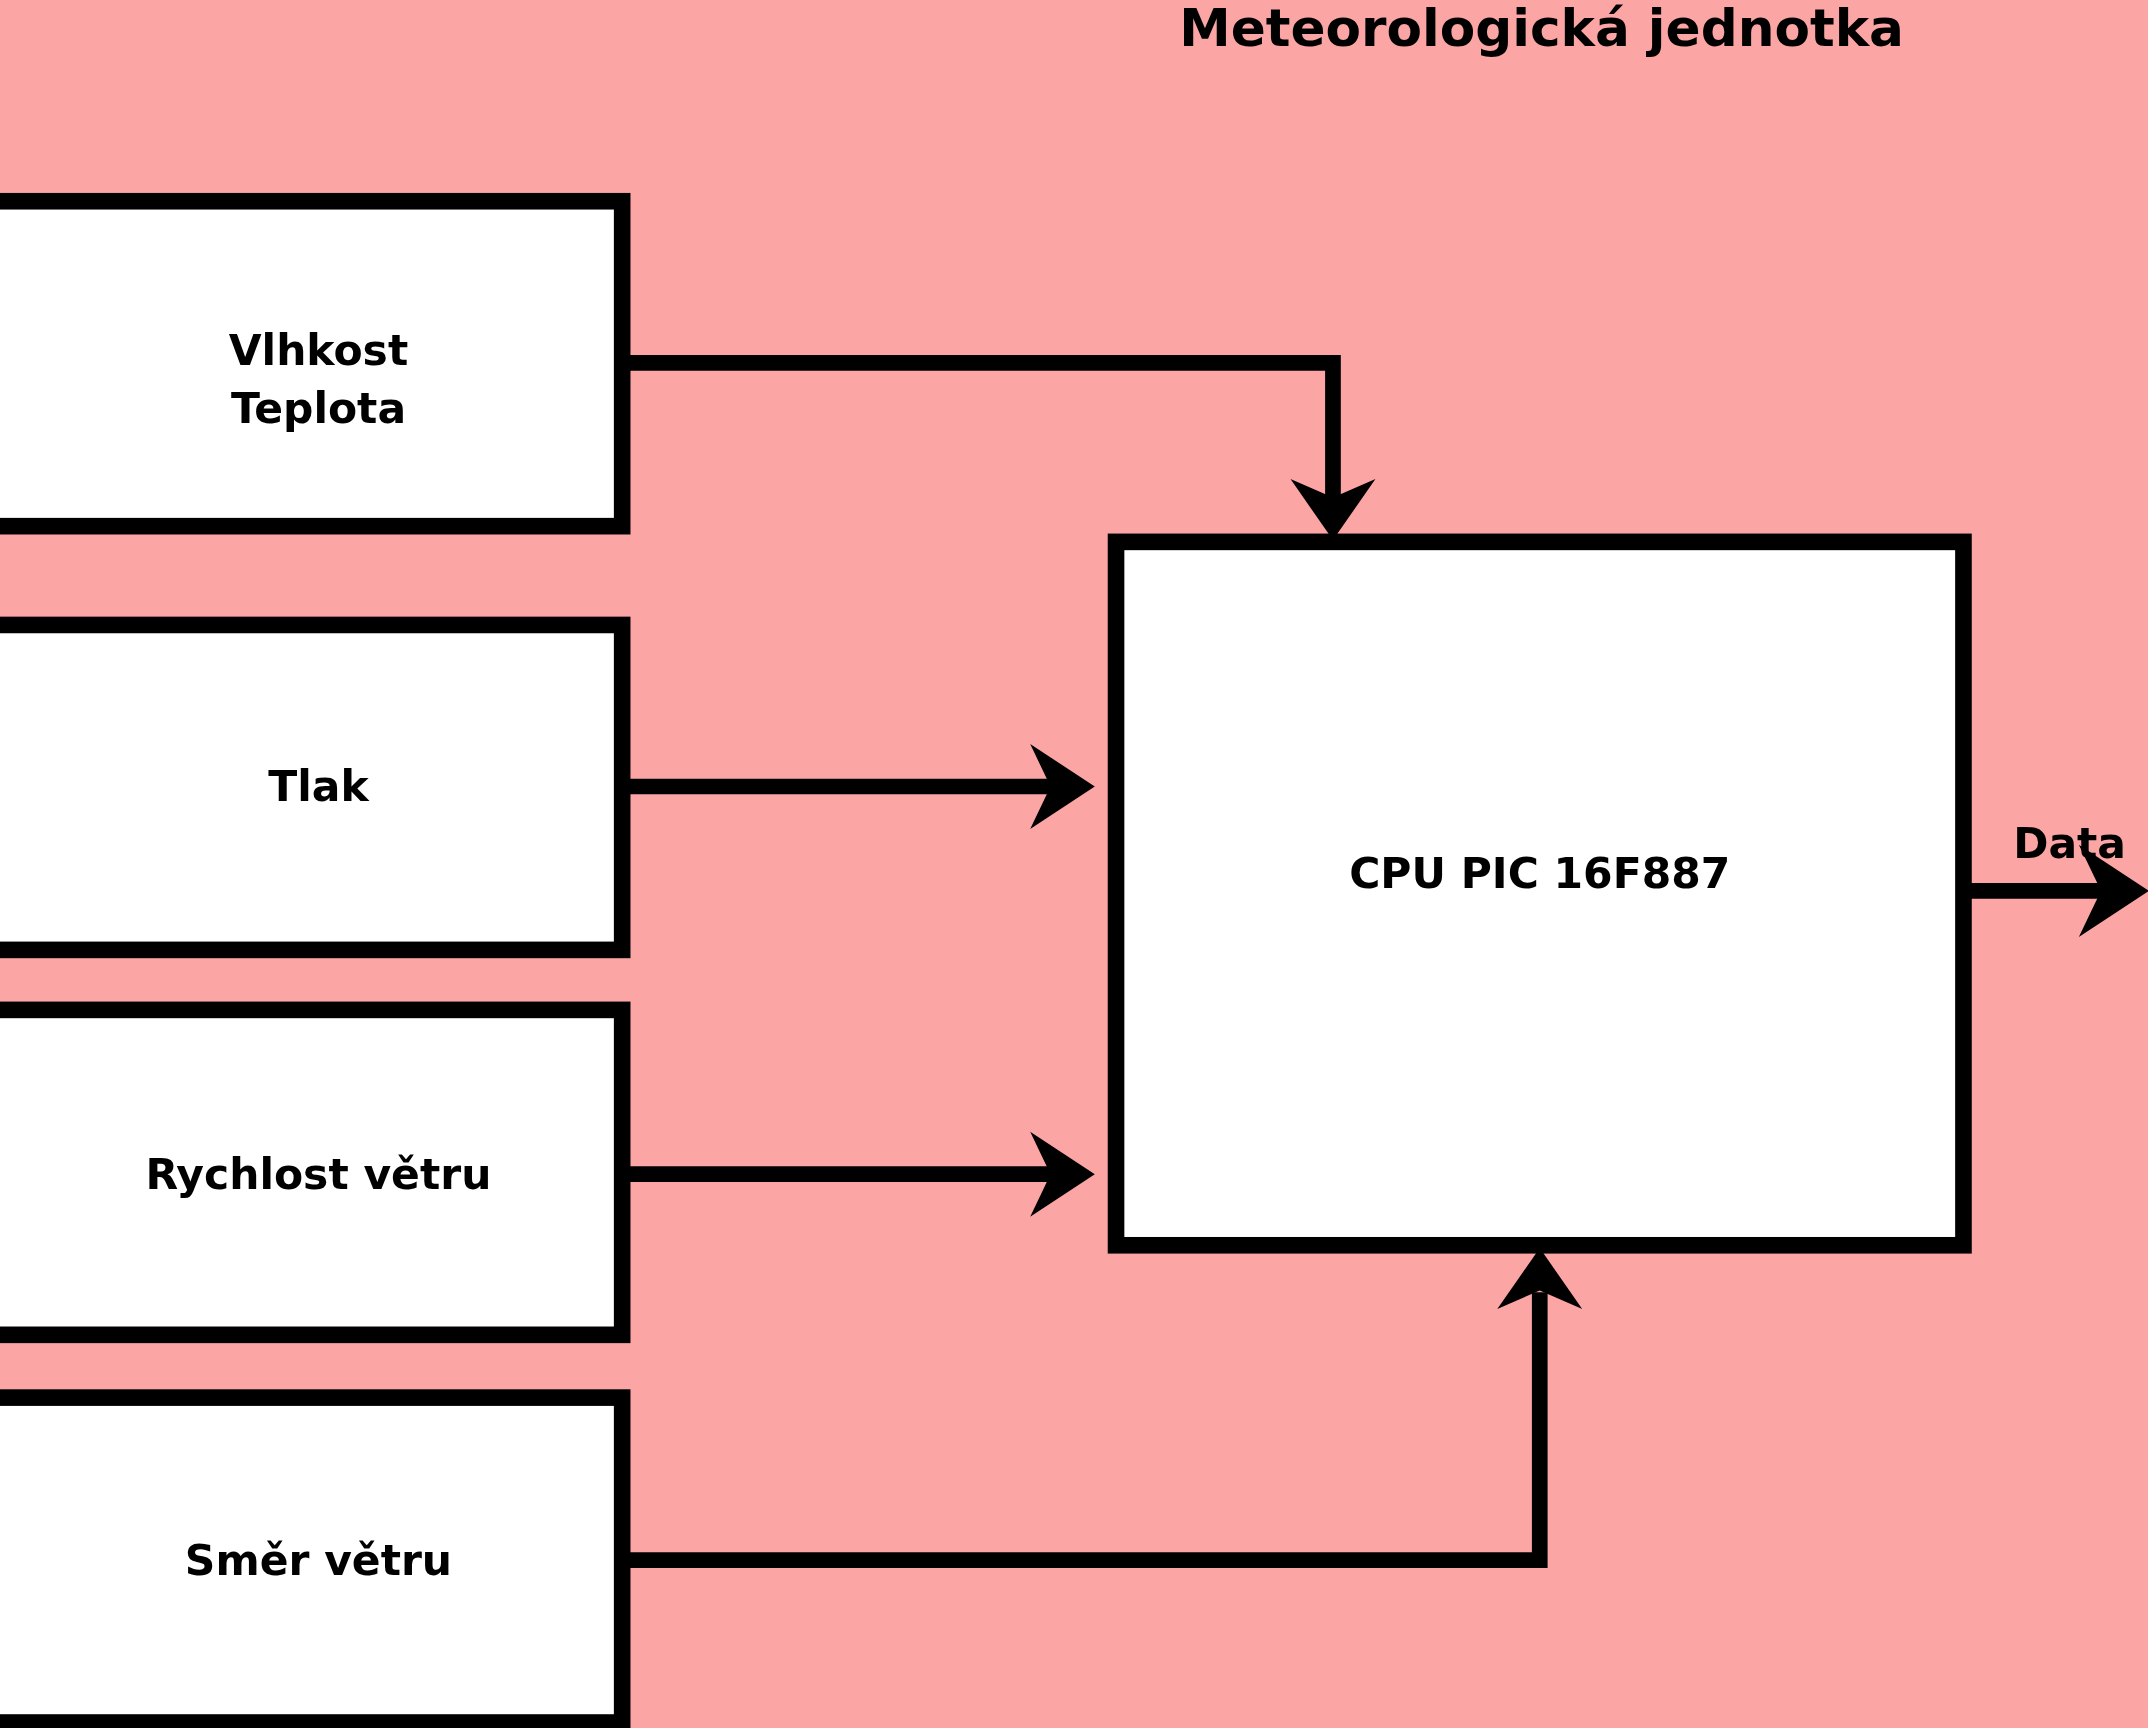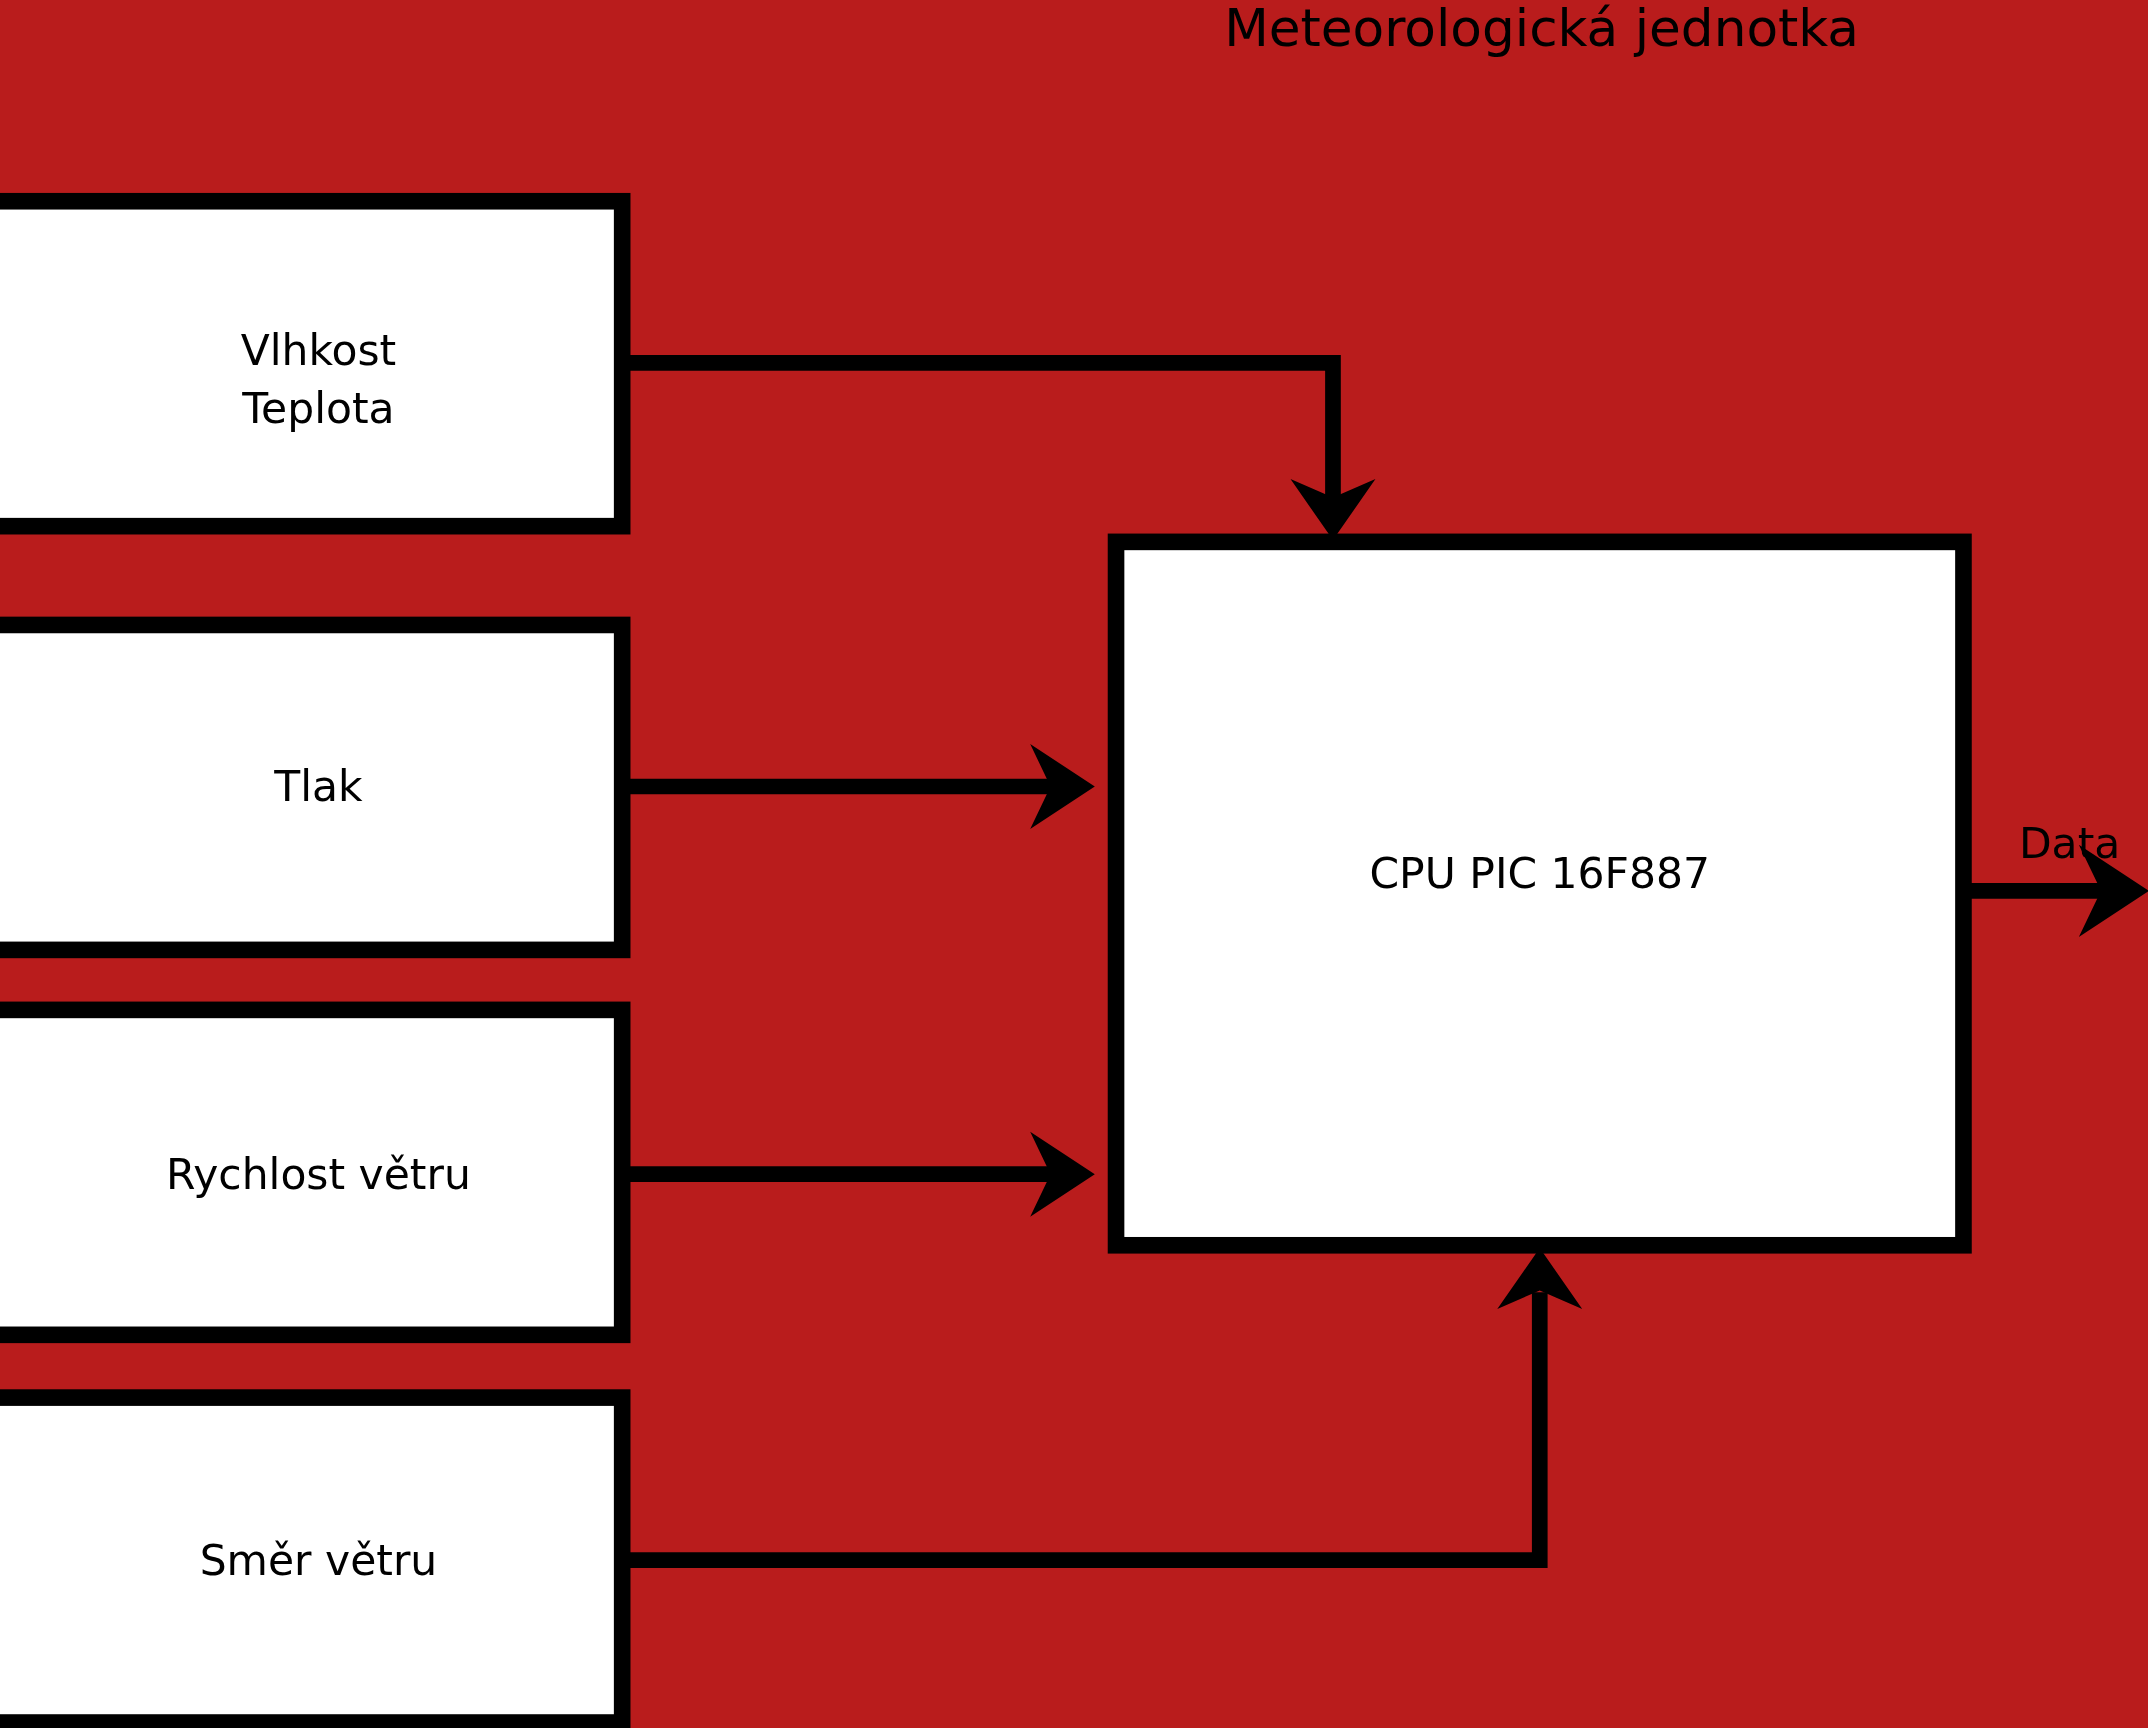--- a/index.html
+++ b/index.html
@@ -7,22 +7,23 @@
     padding: 0;
     background: #ffffff;
   }
   body {
     font-family: "DejaVu Sans", sans-serif;
   }
   #canvas {
     position: relative;
     width: 2149px;
     height: 1729px;
-    background: #b91c1c;
+    background: #fca5a5;
     overflow: hidden;
+    font-weight: bold;
   }
   svg.diagram {
     position: absolute;
     top: 0;
     left: 0;
     width: 2149px;
     height: 1729px;
     display: block;
   }
   .box-rect {

